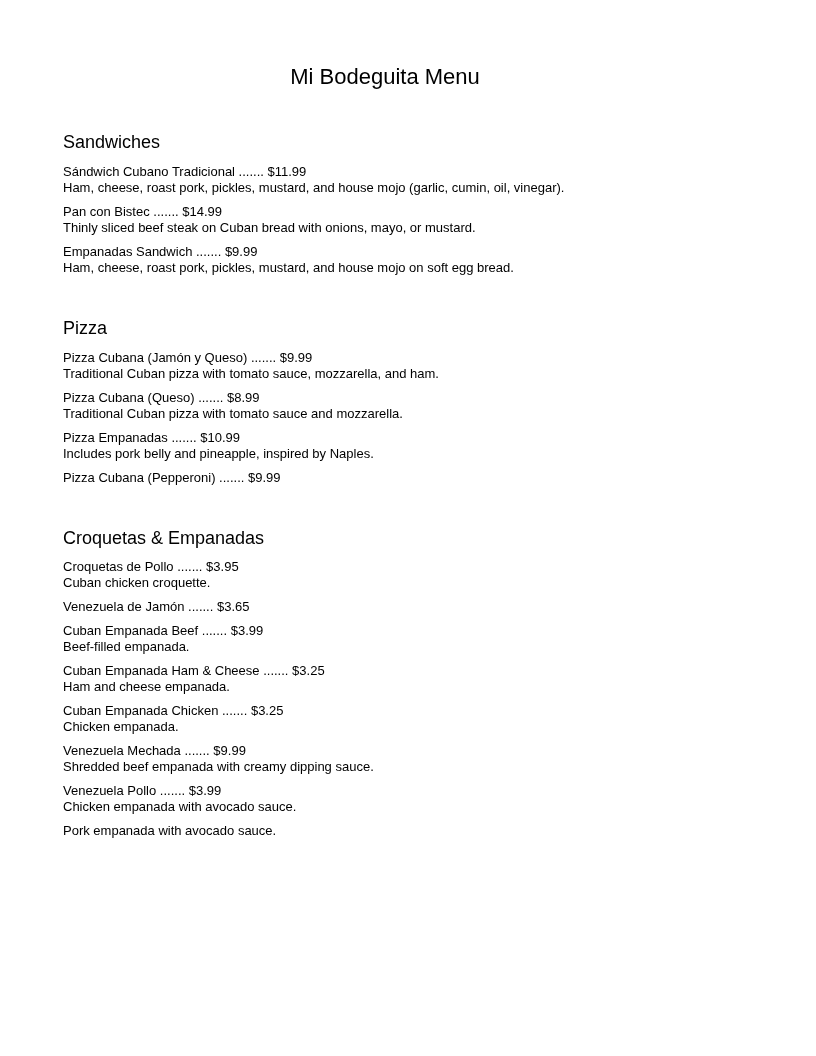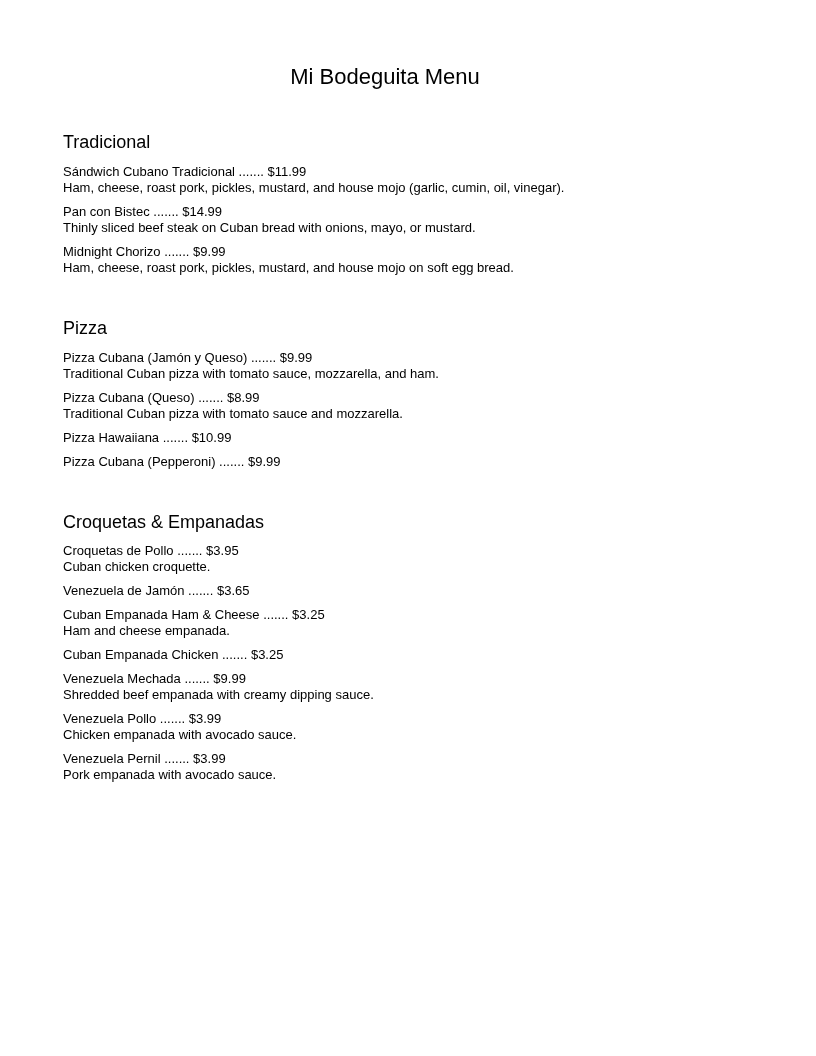--- a/index.html
+++ b/index.html
@@ -39,75 +39,80 @@
   .item p { margin: 0; }
   .leader { white-space: pre; }
 </style>
 </head>
 <body>
 
 <div class="page">
   <h1 class="page-title">Mi Bodeguita Menu</h1>
 
   <section class="menu-section">
-    <h2 class="section-heading">Tradicional</h2>
+    <h2 class="section-heading">Sandwiches</h2>
     <div class="item">
       <p><span>Sándwich Cubano Tradicional</span><span class="leader"> ....... </span><span>$11.99</span></p>
       <p>Ham, cheese, roast pork, pickles, mustard, and house mojo (garlic, cumin, oil, vinegar).</p>
     </div>
     <div class="item">
       <p><span>Pan con Bistec</span><span class="leader"> ....... </span><span>$14.99</span></p>
       <p>Thinly sliced beef steak on Cuban bread with onions, mayo, or mustard.</p>
     </div>
     <div class="item">
-      <p><span>Midnight Chorizo</span><span class="leader"> ....... </span><span>$9.99</span></p>
+      <p><span>Empanadas Sandwich</span><span class="leader"> ....... </span><span>$9.99</span></p>
       <p>Ham, cheese, roast pork, pickles, mustard, and house mojo on soft egg bread.</p>
     </div>
   </section>
 
   <section class="menu-section">
     <h2 class="section-heading">Pizza</h2>
     <div class="item">
       <p><span>Pizza Cubana (Jamón y Queso)</span><span class="leader"> ....... </span><span>$9.99</span></p>
       <p>Traditional Cuban pizza with tomato sauce, mozzarella, and ham.</p>
     </div>
     <div class="item">
       <p><span>Pizza Cubana (Queso)</span><span class="leader"> ....... </span><span>$8.99</span></p>
       <p>Traditional Cuban pizza with tomato sauce and mozzarella.</p>
     </div>
     <div class="item">
-      <p><span>Pizza Hawaiiana</span><span class="leader"> ....... </span><span>$10.99</span></p>
+      <p><span>Pizza Empanadas</span><span class="leader"> ....... </span><span>$10.99</span></p>
+      <p>Includes pork belly and pineapple, inspired by Naples.</p>
     </div>
     <div class="item">
       <p><span>Pizza Cubana (Pepperoni)</span><span class="leader"> ....... </span><span>$9.99</span></p>
     </div>
   </section>
 
   <section class="menu-section">
     <h2 class="section-heading">Croquetas &amp; Empanadas</h2>
     <div class="item">
       <p><span>Croquetas de Pollo</span><span class="leader"> ....... </span><span>$3.95</span></p>
       <p>Cuban chicken croquette.</p>
     </div>
     <div class="item">
       <p><span>Venezuela de Jamón</span><span class="leader"> ....... </span><span>$3.65</span></p>
     </div>
     <div class="item">
+      <p><span>Cuban Empanada Beef</span><span class="leader"> ....... </span><span>$3.99</span></p>
+      <p>Beef-filled empanada.</p>
+    </div>
+    <div class="item">
       <p><span>Cuban Empanada Ham &amp; Cheese</span><span class="leader"> ....... </span><span>$3.25</span></p>
       <p>Ham and cheese empanada.</p>
     </div>
     <div class="item">
       <p><span>Cuban Empanada Chicken</span><span class="leader"> ....... </span><span>$3.25</span></p>
+      <p>Chicken empanada.</p>
     </div>
     <div class="item">
       <p><span>Venezuela Mechada</span><span class="leader"> ....... </span><span>$9.99</span></p>
       <p>Shredded beef empanada with creamy dipping sauce.</p>
     </div>
     <div class="item">
       <p><span>Venezuela Pollo</span><span class="leader"> ....... </span><span>$3.99</span></p>
       <p>Chicken empanada with avocado sauce.</p>
     </div>
     <div class="item">
-      <p><span>Venezuela Pernil</span><span class="leader"> ....... </span><span>$3.99</span></p>
       <p>Pork empanada with avocado sauce.</p>
     </div>
   </section>
 </div>
 
 </body></html>

